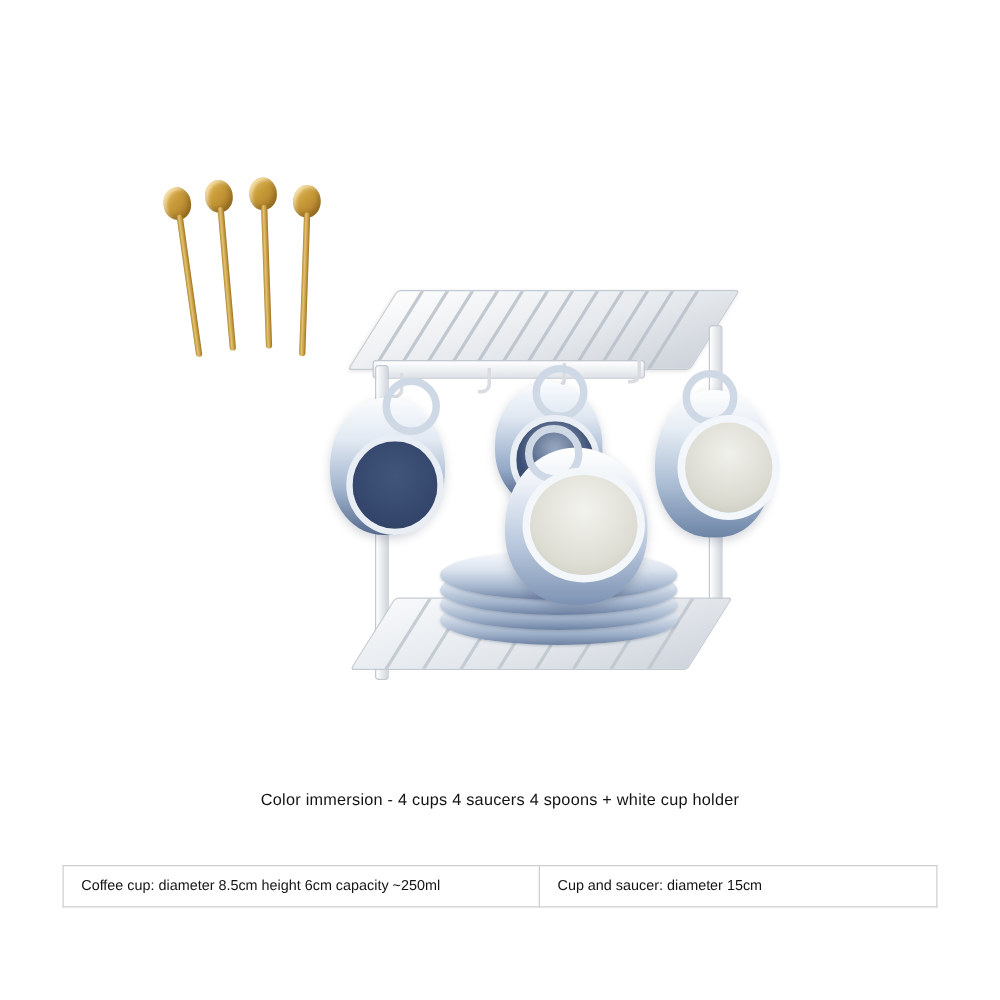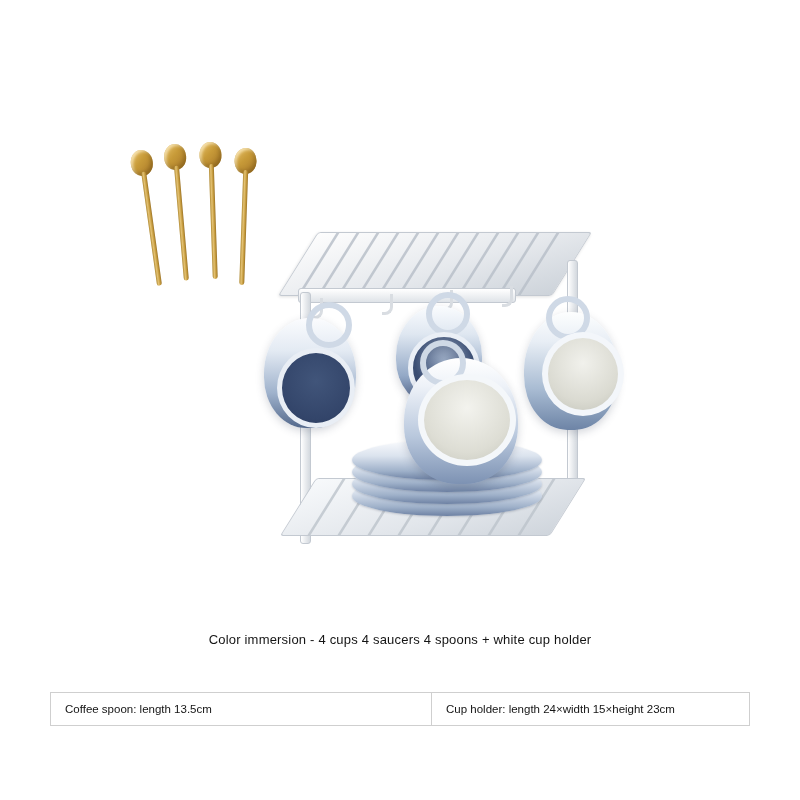--- a/index.html
+++ b/index.html
@@ -331,17 +331,17 @@
     <div class="rim"></div>
   </div>
 
 </div>
 
 <div class="caption">Color immersion - 4 cups 4 saucers 4 spoons + white cup holder</div>
 
 <table class="spec-table">
   <tbody>
     <tr>
-      <td class="left-col">Coffee spoon: length 13.5cm</td>
-      <td>Cup holder: length 24×width 15×height 23cm</td>
+      <td class="left-col">Coffee cup: diameter 8.5cm height 6cm capacity ~250ml</td>
+      <td>Cup and saucer: diameter 15cm</td>
     </tr>
   </tbody>
 </table>
 
 </body></html>

